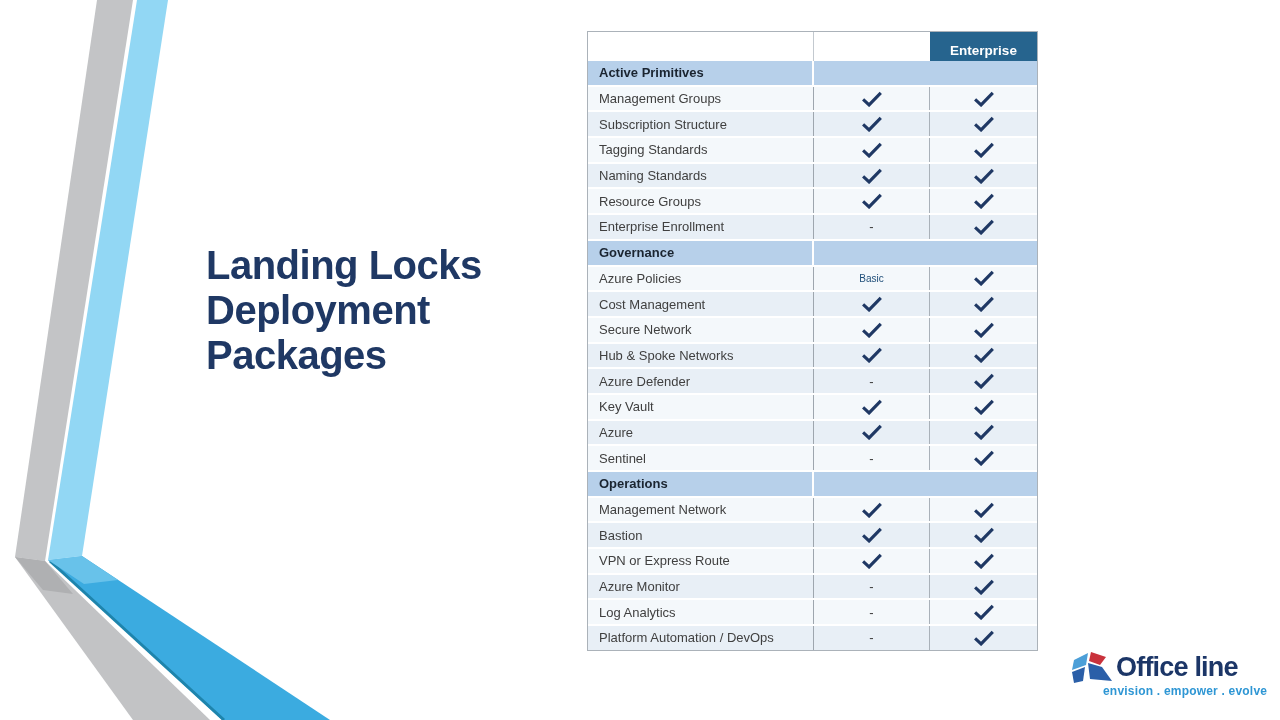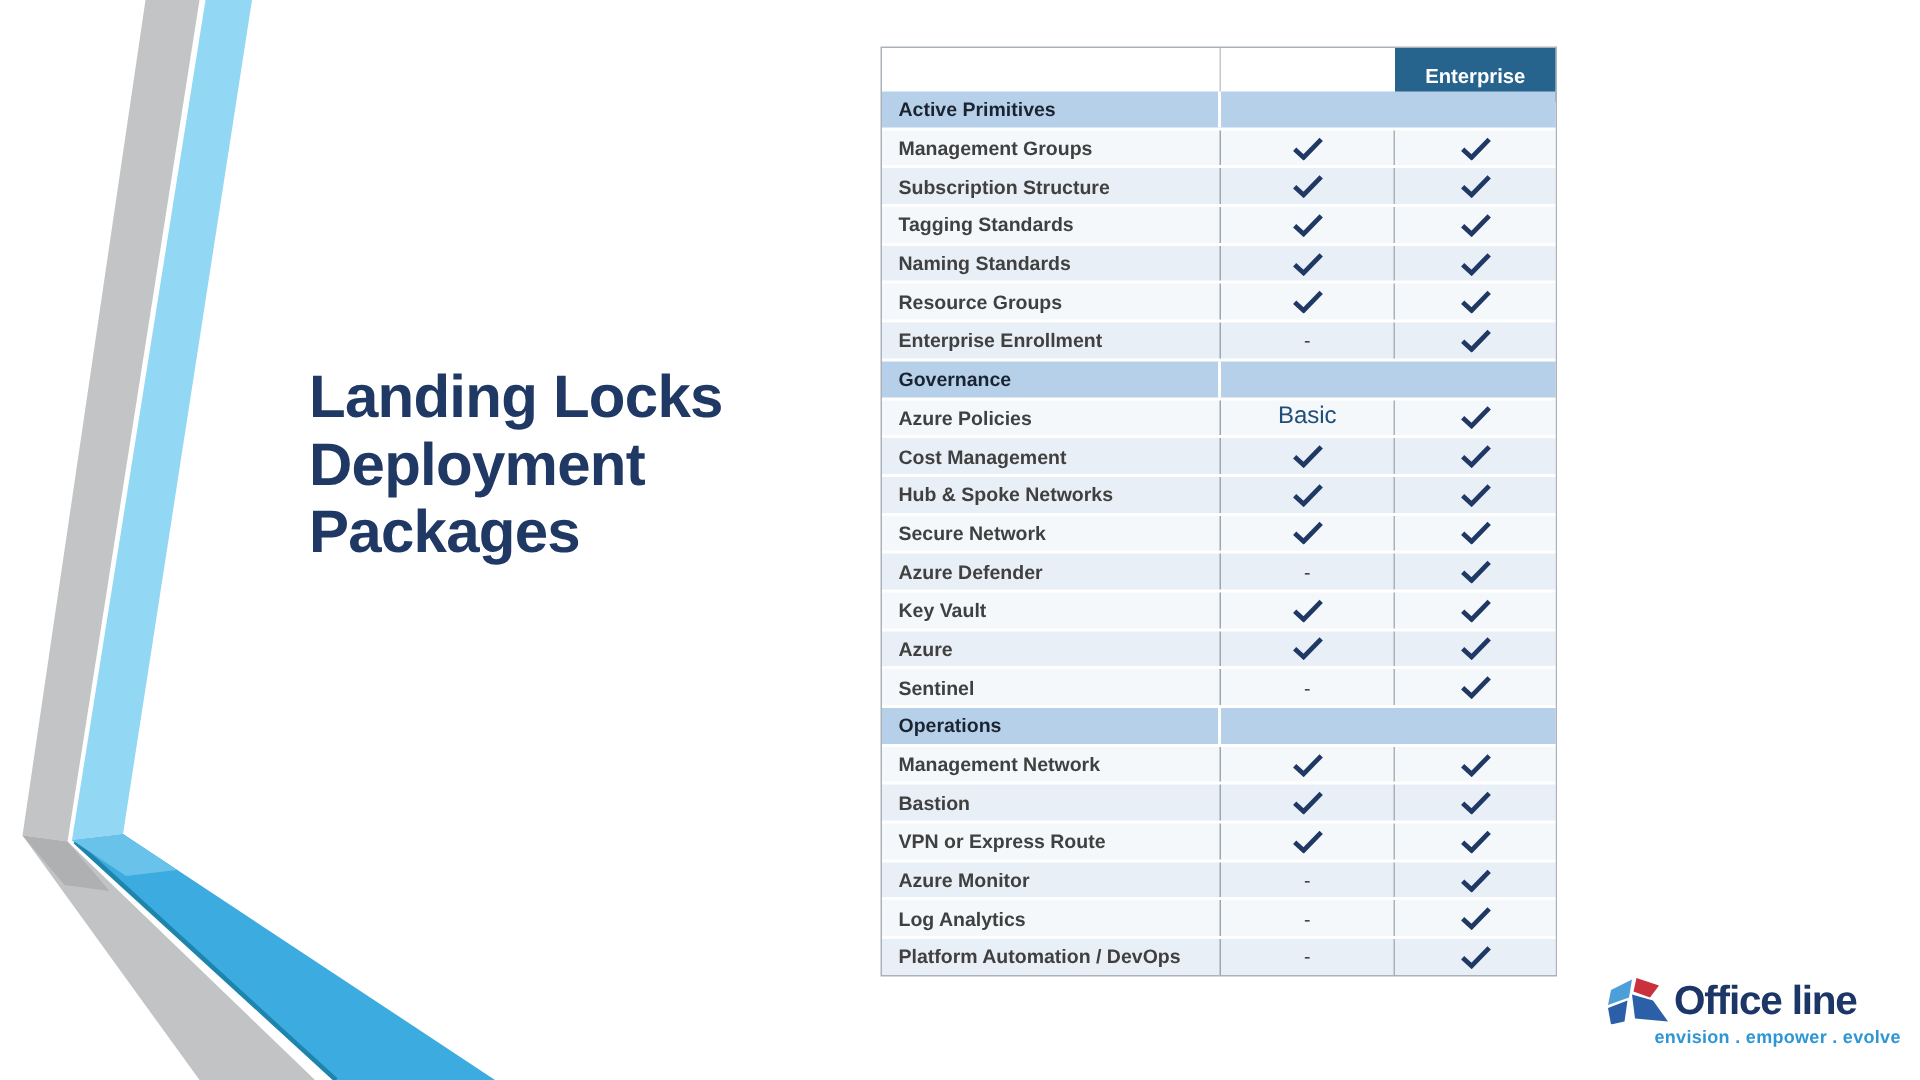--- a/index.html
+++ b/index.html
@@ -24,21 +24,21 @@
   .trow {
     display:grid; grid-template-columns:226px 116px 107px;
     height:25.7px; box-sizing:border-box;
   }
   .trow + .trow { border-top:2px solid #ffffff; }
   .trow.thead { height:27px; }
   .cell { display:flex; align-items:center; box-sizing:border-box; overflow:hidden; }
 
   .label-cell {
     padding-left:11px; font-size:13px; color:#404040;
-    border-right:1.5px solid #9EA6AE; background:inherit;font-weight:bold;
+    border-right:1.5px solid #9EA6AE; background:inherit;
   }
   .val-cell { justify-content:center; }
   .val-cell.std { border-right:1px solid #A9B1B9; }
 
   .head-empty { background:#ffffff; border-right:1.5px solid #C3C9CF; border-bottom:1px solid #C3C9CF; }
   .head-col {
     background:var(--header-bg, #26648E); color:var(--header-text,#ffffff);
     font-weight:700; font-size:13.5px; justify-content:center;
   }
   .head-col.first { border-right:5px solid #f9a8d4;margin-top:36px; }
@@ -47,21 +47,21 @@
     background:var(--section-bg, #B7D0EA); font-weight:700; font-size:13px;
     color:#1A2430; padding-left:11px; border-right:2px solid #ffffff;
   }
   .sec-rest { background:var(--section-bg, #B7D0EA); grid-column:span 2; }
 
   .row-light .cell:not(.label-cell), .row-light .label-cell { background:#F4F8FB; }
   .row-tint  .cell:not(.label-cell), .row-tint  .label-cell { background:#E8EFF6; }
 
   .chk { display:block; }
   .cell-text.dash  { font-size:13px; color:#3A3A3A; }
-  .cell-text.basic { font-size:16px; color:#1F4E79; }
+  .cell-text.basic { font-size:10px; color:#1F4E79; }
 
   
   .logo { position:absolute; left:1072px; top:650px; width:172px; }
   .logo-top { display:flex; align-items:flex-end; gap:3px; }
   .logo-name {
     font-size:27px; font-weight:800; letter-spacing:-0.8px;
     color:var(--logo-navy, #1C3667); white-space:nowrap;
   }
   .logo-tagline {
     margin-top:1px; font-size:12px; font-weight:700; text-align:center;
@@ -196,35 +196,35 @@
           <svg class="chk" viewBox="0 0 24 17" width="22" height="16">
     <path d="M2.3 9 L8.8 15 L21.6 1.8" fill="none" stroke="var(--check, #1F3864)" stroke-width="3.4" stroke-linecap="butt" stroke-linejoin="miter"></path>
   </svg>
         </div>
         <div class="cell val-cell ent">
           <svg class="chk" viewBox="0 0 24 17" width="22" height="16">
     <path d="M2.3 9 L8.8 15 L21.6 1.8" fill="none" stroke="var(--check, #1F3864)" stroke-width="3.4" stroke-linecap="butt" stroke-linejoin="miter"></path>
   </svg>
         </div>
       </div>
+      <div class="trow row-light">
+        <div class="cell label-cell">Secure Network</div>
+        <div class="cell val-cell std">
+          <svg class="chk" viewBox="0 0 24 17" width="22" height="16">
+    <path d="M2.3 9 L8.8 15 L21.6 1.8" fill="none" stroke="var(--check, #1F3864)" stroke-width="3.4" stroke-linecap="butt" stroke-linejoin="miter"></path>
+  </svg>
+        </div>
+        <div class="cell val-cell ent">
+          <svg class="chk" viewBox="0 0 24 17" width="22" height="16">
+    <path d="M2.3 9 L8.8 15 L21.6 1.8" fill="none" stroke="var(--check, #1F3864)" stroke-width="3.4" stroke-linecap="butt" stroke-linejoin="miter"></path>
+  </svg>
+        </div>
+      </div>
       <div class="trow row-tint">
         <div class="cell label-cell">Hub &amp; Spoke Networks</div>
-        <div class="cell val-cell std">
-          <svg class="chk" viewBox="0 0 24 17" width="22" height="16">
-    <path d="M2.3 9 L8.8 15 L21.6 1.8" fill="none" stroke="var(--check, #1F3864)" stroke-width="3.4" stroke-linecap="butt" stroke-linejoin="miter"></path>
-  </svg>
-        </div>
-        <div class="cell val-cell ent">
-          <svg class="chk" viewBox="0 0 24 17" width="22" height="16">
-    <path d="M2.3 9 L8.8 15 L21.6 1.8" fill="none" stroke="var(--check, #1F3864)" stroke-width="3.4" stroke-linecap="butt" stroke-linejoin="miter"></path>
-  </svg>
-        </div>
-      </div>
-      <div class="trow row-light">
-        <div class="cell label-cell">Secure Network</div>
         <div class="cell val-cell std">
           <svg class="chk" viewBox="0 0 24 17" width="22" height="16">
     <path d="M2.3 9 L8.8 15 L21.6 1.8" fill="none" stroke="var(--check, #1F3864)" stroke-width="3.4" stroke-linecap="butt" stroke-linejoin="miter"></path>
   </svg>
         </div>
         <div class="cell val-cell ent">
           <svg class="chk" viewBox="0 0 24 17" width="22" height="16">
     <path d="M2.3 9 L8.8 15 L21.6 1.8" fill="none" stroke="var(--check, #1F3864)" stroke-width="3.4" stroke-linecap="butt" stroke-linejoin="miter"></path>
   </svg>
         </div>

